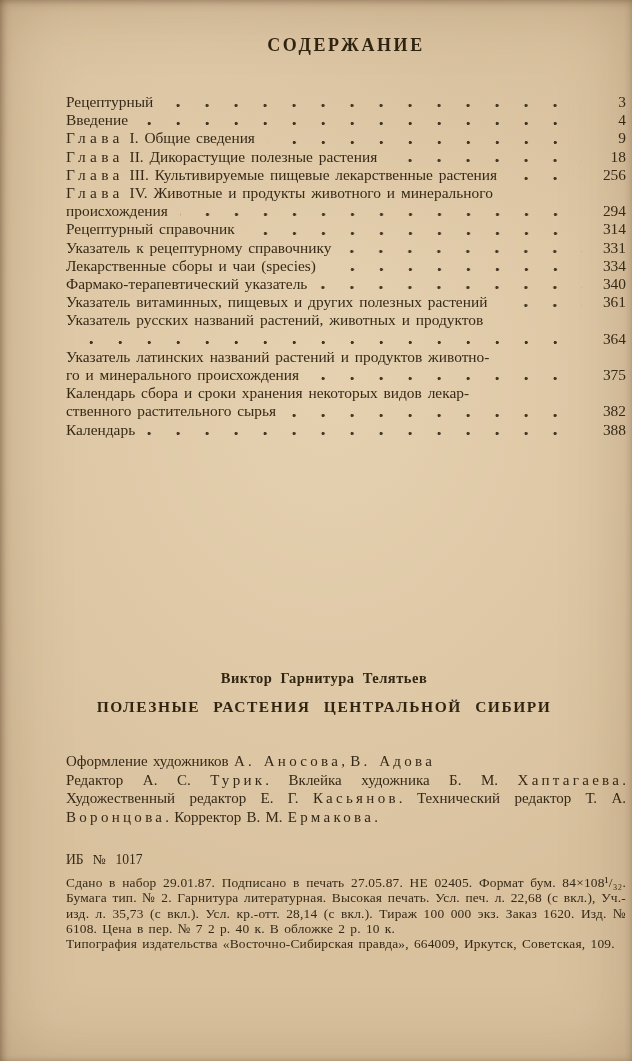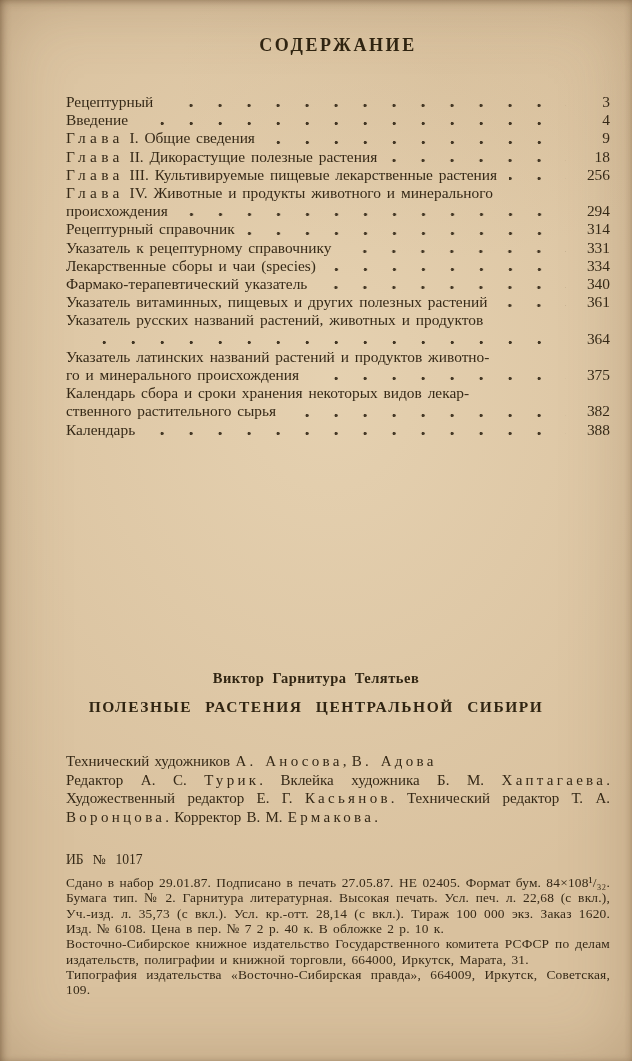--- a/index.html
+++ b/index.html
@@ -14,21 +14,21 @@
     background:
       radial-gradient(ellipse 95% 70% at 52% 36%, rgba(246,231,202,.42), rgba(246,231,202,0) 76%),
       radial-gradient(ellipse 60% 25% at 70% 7%, rgba(190,160,120,.18), rgba(0,0,0,0) 70%),
       #d9c19e;
     box-shadow:
       inset 0 0 70px rgba(110,80,45,.28),
       inset 5px 0 10px -4px rgba(70,45,20,.5),
       inset 0 5px 12px -5px rgba(70,45,20,.32),
       inset -3px 0 8px -4px rgba(70,45,20,.25);
   }
-  .content { padding:34px 22px 0 66px; }
+  .content { padding:34px 6px 0 66px; }
   .centered { text-align:center; margin-right:44px; }
 
   .contents-title {
     margin:0; font-size:18px; line-height:22px; font-weight:bold;
     letter-spacing:2.6px; color:rgba(38,27,10,.95);
   }
 
   .toc { margin-top:37px; font-size:15.4px; }
   .toc-row { display:flex; align-items:baseline; line-height:18.2px; }
   .toc-text { white-space:nowrap; word-spacing:2px; }
@@ -157,26 +157,25 @@
           <span class="dot-leader"></span>
           <span class="page-num">388</span>
         </div>
       </div>
 
     <div class="author centered">Виктор Гарнитура Телятьев</div>
 
     <div class="book-title centered">ПОЛЕЗНЫЕ РАСТЕНИЯ ЦЕНТРАЛЬНОЙ СИБИРИ</div>
 
     <div class="credits">
-        <p class="credit-par"><span class="plain">Технический художников </span><span class="spaced-name">А. Аносова</span><span class="plain">, </span><span class="spaced-name">В. Адова</span></p>
+        <p class="credit-par"><span class="plain">Оформление художников </span><span class="spaced-name">А. Аносова</span><span class="plain">, </span><span class="spaced-name">В. Адова</span></p>
         <p class="credit-par"><span class="plain">Редактор А. С. </span><span class="spaced-name">Турик</span><span class="plain">. Вклейка художника Б. М. </span><span class="spaced-name">Хаптагаева</span><span class="plain">. Художественный редактор Е. Г. </span><span class="spaced-name">Касьянов</span><span class="plain">. Технический редактор Т. А. </span><span class="spaced-name">Воронцова</span><span class="plain">. Корректор В. М. </span><span class="spaced-name">Ермакова</span><span class="plain">.</span></p>
       </div>
 
     <div class="ib-number">ИБ № 1017</div>
 
     <div class="colophon">
         <p class="colophon-par">Сдано в набор 29.01.87. Подписано в печать 27.05.87. НЕ 02405. Формат бум. 84×108¹/₃₂. Бумага тип. № 2. Гарнитура литературная. Высокая печать. Усл. печ. л. 22,68 (с вкл.), Уч.-изд. л. 35,73 (с вкл.). Усл. кр.-отт. 28,14 (с вкл.). Тираж 100 000 экз. Заказ 1620. Изд. № 6108. Цена в пер. № 7 2 р. 40 к. В обложке 2 р. 10 к.</p>
-        <p class="colophon-par">Восточно-Сибирское книжное издательство Государственного комитета РСФСР по делам издательств, полиграфии и книжной торговли, 664000, Иркутск, Марата, 31.</p>
         <p class="colophon-par">Типография издательства «Восточно-Сибирская правда», 664009, Иркутск, Советская, 109.</p>
       </div>
 
   </div>
 </div>
 
 </body></html>

